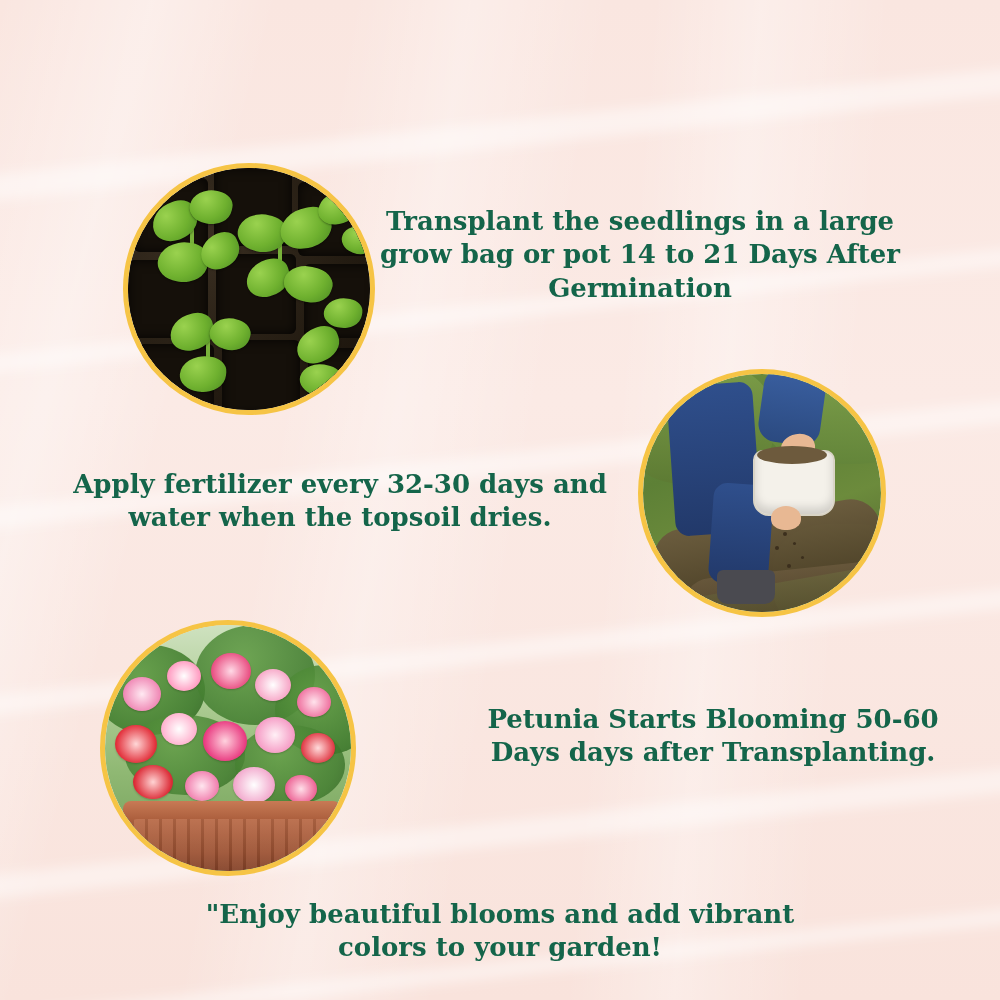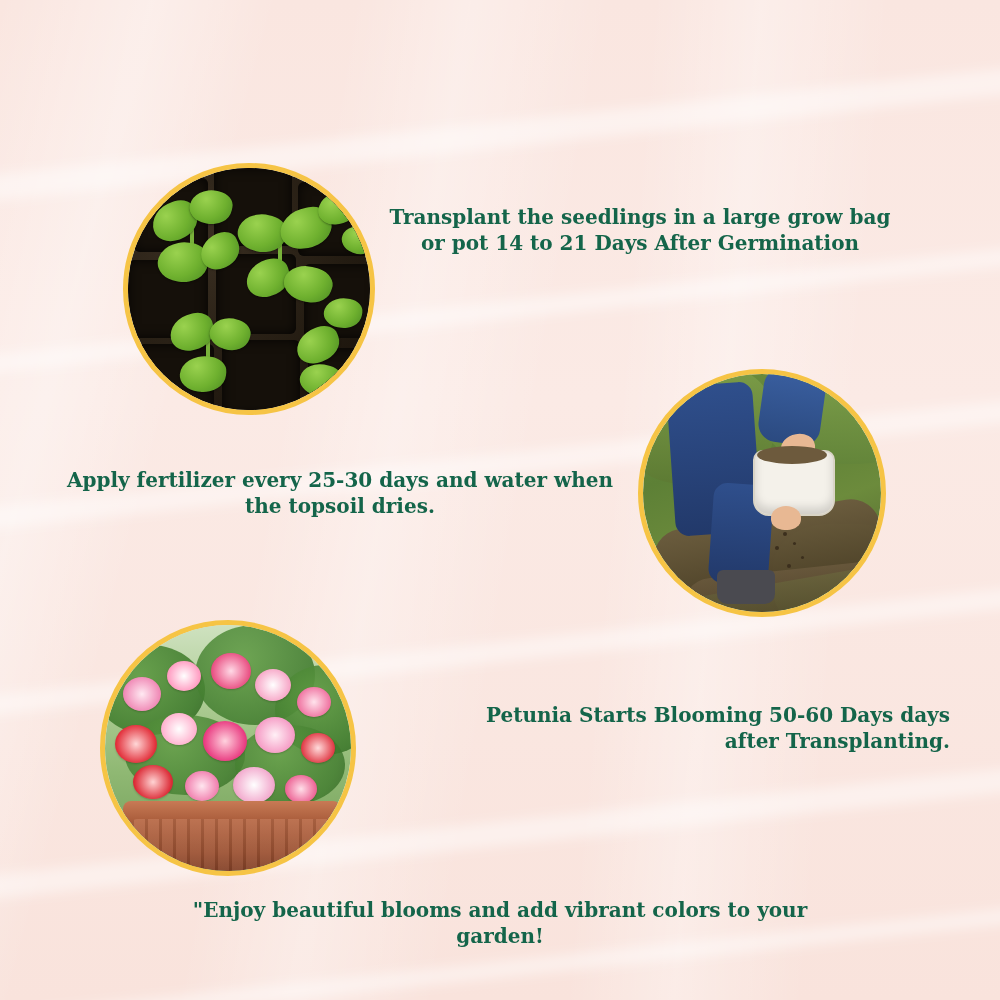--- a/index.html
+++ b/index.html
@@ -60,21 +60,21 @@
     position: absolute;
     inset: 0;
     border-radius: 50%;
     overflow: hidden;
   }
 
   .caption {
     position: absolute;
     color: #14654a;
     font-weight: bold;
-    font-size: 20px;
+    font-size: 26px;
     line-height: 1.28;
     text-align: center;
   }
 
   
   #photo-seedlings { left: 123px; top: 163px; width: 252px; height: 252px; }
   #photo-seedlings .inner {
     background:
       radial-gradient(circle at 30% 30%, #3a2f22 0%, #241c12 60%, #171009 100%);
   }
@@ -169,21 +169,21 @@
   }
   .foliage {
     position: absolute;
     background: radial-gradient(circle at 40% 35%, #5f9b43 0%, #3f7a2d 70%, #2f5f22 100%);
     border-radius: 50%;
   }
 
   
   #caption-transplant { left: 380px; top: 205px; width: 520px; }
   #caption-fertilize  { left: 55px;  top: 468px; width: 570px; }
-  #caption-bloom      { left: 450px; top: 703px; width: 500px; text-align: right; }
+  #caption-bloom      { left: 463px; top: 703px; width: 500px; }
   #caption-enjoy      { left: 190px; top: 898px; width: 620px; }
 </style>
 </head>
 <body>
 
 <div id="page">
 
   <div class="streak" style="left:-60px; top:120px; width:1150px; height:26px;"></div>
   <div class="streak" style="left:-60px; top:300px; width:1150px; height:18px;"></div>
   <div class="streak" style="left:-60px; top:452px; width:1150px; height:22px;"></div>
@@ -252,21 +252,21 @@
       <div class="hand" style="left:128px; top:132px; width:30px; height:24px;"></div>
 
       <div style="position:absolute;left:140px;top:158px;width:4px;height:4px;background:#3b2f1d;border-radius:50%;"></div>
       <div style="position:absolute;left:150px;top:168px;width:3px;height:3px;background:#3b2f1d;border-radius:50%;"></div>
       <div style="position:absolute;left:132px;top:172px;width:4px;height:4px;background:#3b2f1d;border-radius:50%;"></div>
       <div style="position:absolute;left:158px;top:182px;width:3px;height:3px;background:#3b2f1d;border-radius:50%;"></div>
       <div style="position:absolute;left:144px;top:190px;width:4px;height:4px;background:#3b2f1d;border-radius:50%;"></div>
     </div>
   </div>
 
-  <div class="caption" id="caption-fertilize">Apply fertilizer every 25-30 days and water when the topsoil dries.</div>
+  <div class="caption" id="caption-fertilize">Apply fertilizer every 32-30 days and water when the topsoil dries.</div>
 
   <div class="photo" id="photo-blooming">
     <div class="inner">
 
       <div class="foliage" style="left:-10px; top:20px; width:110px; height:90px; opacity:0.9;"></div>
       <div class="foliage" style="left:90px;  top:0px;  width:120px; height:100px; opacity:0.85;"></div>
       <div class="foliage" style="left:170px; top:40px; width:100px; height:90px; opacity:0.9;"></div>
       <div class="foliage" style="left:20px;  top:90px; width:120px; height:80px; opacity:0.8;"></div>
       <div class="foliage" style="left:130px; top:100px;width:110px; height:80px; opacity:0.8;"></div>
 

